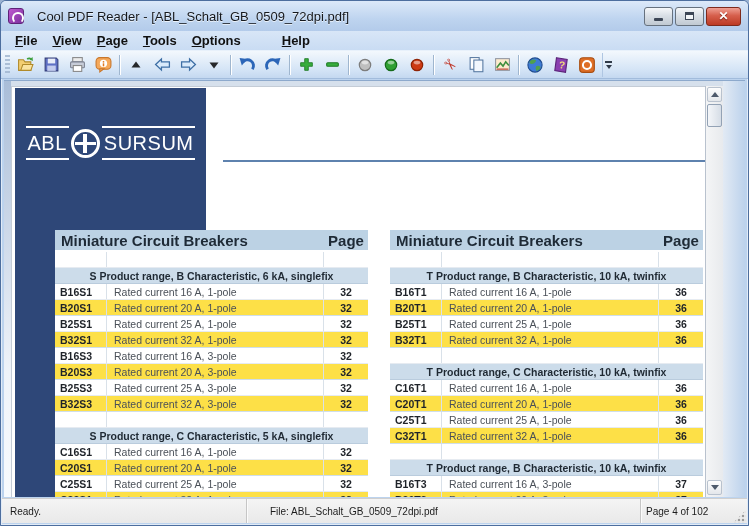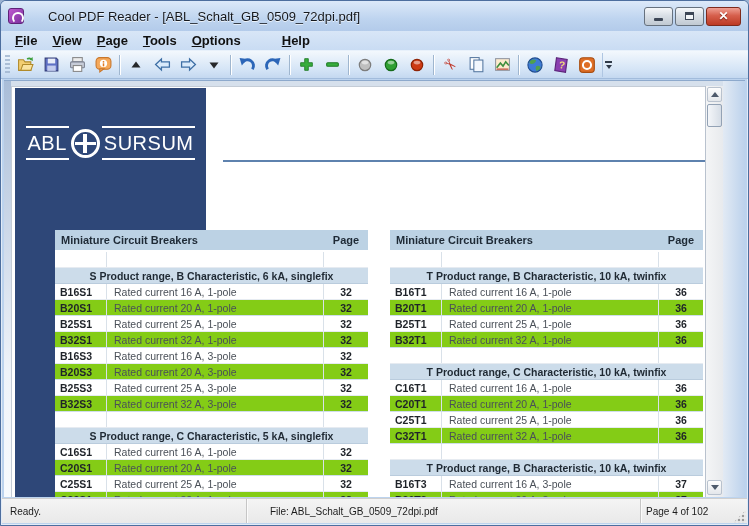--- a/index.html
+++ b/index.html
@@ -7,21 +7,21 @@
   .window{position:relative;width:749px;height:526px;background:#BCD3EE;border:1px solid #4D6E9E;
           border-radius:6px 6px 0 0;overflow:hidden;box-shadow:inset 0 0 0 1px rgba(255,255,255,.55);}
 
   
   .titlebar{position:absolute;left:0;top:0;right:0;height:30px;display:flex;align-items:center;
             padding:0 7px;background:linear-gradient(#DCE9F9,#BED4EF 60%,#B3CBEA);}
   .app-icon{width:16px;height:16px;border-radius:3px;background:linear-gradient(135deg,#C05ACF,#7A2E9E);
             border:1px solid #5E2378;position:relative;flex:0 0 auto;}
   .app-icon::after{content:"";position:absolute;left:3px;top:3px;width:8px;height:8px;border-radius:50%;
             border:2px solid #fff;border-bottom-color:transparent;}
-  .title-text{margin-left:24px;font-size:13px;color:#15181d;white-space:nowrap;flex:1 1 auto;
+  .title-text{margin-left:13px;font-size:13px;color:#15181d;white-space:nowrap;flex:1 1 auto;
               text-shadow:0 1px 0 rgba(255,255,255,.7);}
   .winbtns{display:flex;gap:2px;}
   .winbtn{height:19px;border:1px solid #66717E;border-radius:3px;display:flex;align-items:center;
           justify-content:center;background:linear-gradient(#F6F8FA,#D9DFE6 45%,#C0C9D2);cursor:default;}
   .winbtn.min,.winbtn.max{width:29px;}
   .winbtn.close{width:35px;background:linear-gradient(#EFA093,#D65F4C 45%,#BC3A24);border-color:#7E2A1C;}
   .g-min{width:9px;height:3px;background:#3C4656;border-radius:1px;margin-top:7px;}
   .g-max{width:9px;height:8px;border:1px solid #3C4656;border-top-width:3px;background:#F2F5F8;}
   .g-close{color:#fff;font-size:12px;font-weight:bold;text-shadow:0 1px 1px #6E1A0E;line-height:1;}
 
@@ -78,25 +78,25 @@
   .logo-ring{width:29px;height:29px;border:3px solid #fff;border-radius:50%;margin:0 2px;position:relative;flex:0 0 auto;}
   .logo-ring::before{content:"";position:absolute;left:50%;top:2px;bottom:2px;width:4px;margin-left:-2px;background:#fff;}
   .logo-ring::after{content:"";position:absolute;top:50%;margin-top:-1.5px;left:1px;right:1px;height:3px;background:#fff;}
 
   .page-title{position:absolute;left:365px;top:48px;font-size:17.5px;font-weight:bold;color:#2B2F33;white-space:nowrap;}
   .title-rule{position:absolute;left:211px;top:73px;width:488px;height:2px;background:#5E82AE;}
 
   
   .pdf-table{position:absolute;top:143px;width:313px;font-size:10.5px;}
   .pdf-table.t-left{left:43px;} .pdf-table.t-right{left:378px;}
-  .thead{height:22px;background:#BCD2E4;display:flex;align-items:center;font-weight:bold;font-size:11px;
+  .thead{height:22px;background:#BCD2E4;display:flex;align-items:center;font-weight:bold;font-size:15px;
          color:#1E2A36;border-bottom:2px solid #FFFFFF;}
   .th-title{flex:1;padding-left:6px;} .th-page{width:44px;text-align:center;}
   .trow{display:flex;height:16px;background:#fff;border-bottom:1px solid #E6EBF1;}
-  .trow.shade{background:#84cc16;border-bottom-color:#CFDEEB;}
+  .trow.shade{background:#fde047;border-bottom-color:#CFDEEB;}
   .trow.section{background:#CCDCEA;border-bottom-color:#BACCDD;}
   .c1{width:52px;padding-left:5px;font-weight:bold;color:#1F2329;border-right:1px solid #D9E1E9;
       display:flex;align-items:center;}
   .c2{flex:1;padding-left:7px;color:#4A5058;border-right:1px solid #D9E1E9;display:flex;align-items:center;}
   .c3{width:44px;font-weight:bold;color:#1F2329;display:flex;align-items:center;justify-content:center;}
   .sec{flex:1;display:flex;align-items:center;justify-content:center;font-weight:bold;color:#1F2933;}
 
   
   .statusbar{position:absolute;left:1px;right:1px;bottom:2px;height:25px;background:linear-gradient(#F4F4F4,#E9E9E9);
              border-top:1px solid #CFCFCF;display:flex;align-items:center;font-size:10px;color:#1C1C1C;}

